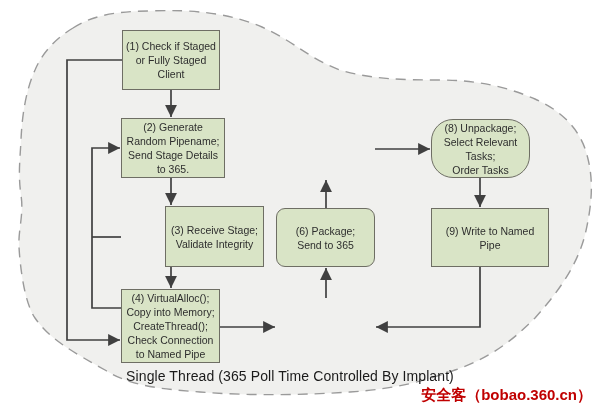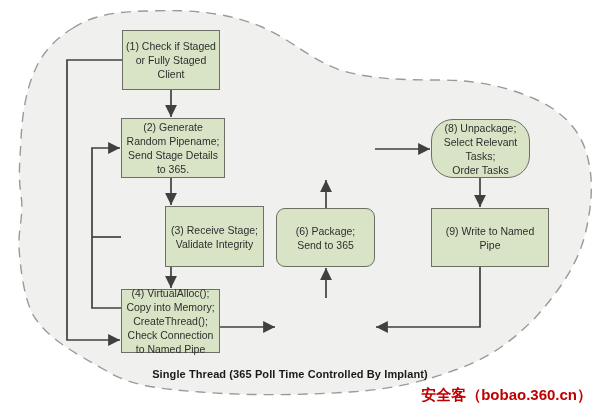--- a/index.html
+++ b/index.html
@@ -42,22 +42,22 @@
     align-items: center;
     justify-content: center;
     padding: 1px 2px;
   }
   #caption {
     position: absolute;
     left: 90px;
     top: 368px;
     width: 400px;
     text-align: center;
-    font-size: 11px;
-    font-weight: bold;
+    font-size: 14px;
+    font-weight: normal;
     color: var(--caption, #1a1a1a);
     letter-spacing: 0.1px;
   }
   #watermark {
     position: absolute;
     right: 8px;
     top: 386px;
     font-size: 15px;
     font-weight: bold;
     color: var(--watermark, #c00000);
@@ -112,21 +112,21 @@
 
   <div class="flow-box" style="left:122px; top:30px;  width:98px; height:60px;">(1) Check if Staged
 or Fully Staged
 Client</div>
   <div class="flow-box" style="left:121px; top:118px; width:104px; height:60px;">(2) Generate
 Random Pipename;
 Send Stage Details
 to 365.</div>
   <div class="flow-box" style="left:121px; top:206px; width:99px; height:61px;margin-left:44px;">(3) Receive Stage;
 Validate Integrity</div>
-  <div class="flow-box" style="left:121px; top:289px; width:99px; height:64px;">(4) VirtualAlloc();
+  <div class="flow-box" style="left:121px; top:289px; width:99px; height:74px;">(4) VirtualAlloc();
 Copy into Memory;
 CreateThread();
 Check Connection
 to Named Pipe</div>
   <div class="flow-box" style="left:276px; top:208px; width:99px; height:59px;border-radius:9px;">(6) Package;
 Send to 365</div>
   <div class="flow-box" style="left:431px; top:119px; width:99px; height:59px;border-radius:22px;">(8) Unpackage;
 Select Relevant
 Tasks;
 Order Tasks</div>

